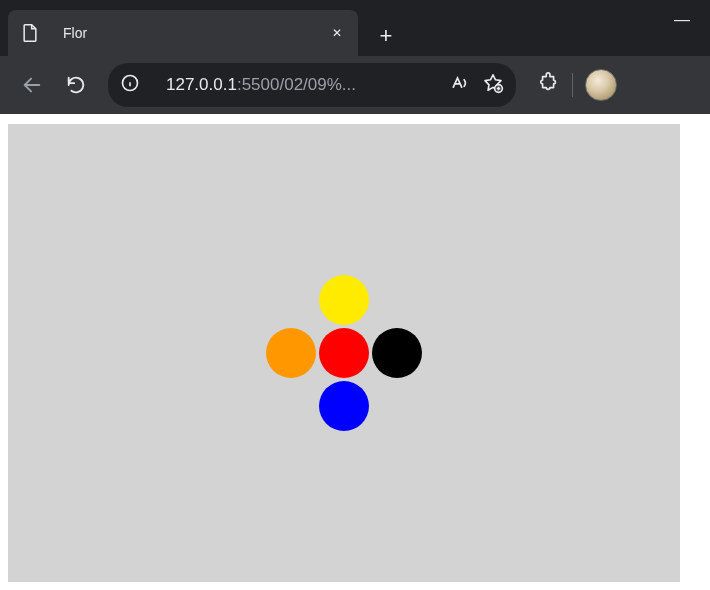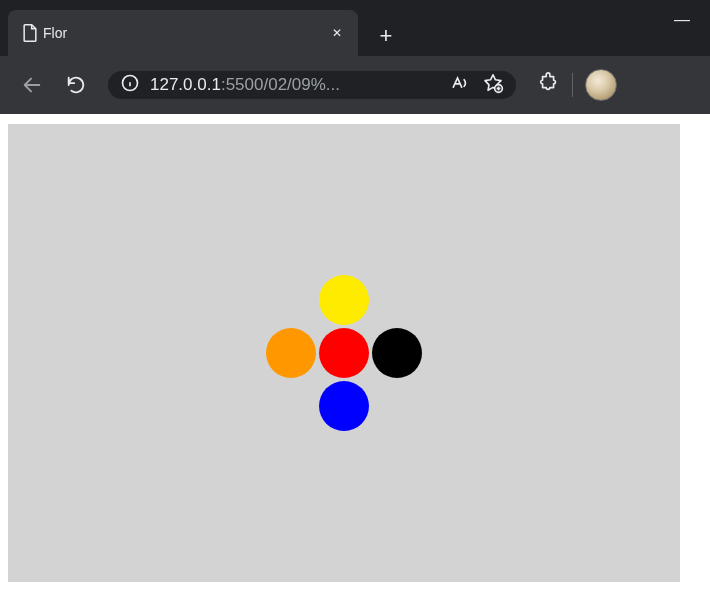--- a/index.html
+++ b/index.html
@@ -33,21 +33,21 @@
       width: 350px;
       height: 46px;
       background: #35363a;
       border-top-left-radius: 8px;
       border-top-right-radius: 8px;
       display: flex;
       align-items: center;
       padding: 4px 12px;
       color: #e8eaed;
       font-size: 14px;
-      gap: 3px;
+      gap: 23px;
       position: relative;
     }
     .tab-favicon svg {
       width: 20px;
       height: 20px;
       display: block;
     }
     .tab-title {
       flex: 1;
       white-space: nowrap;
@@ -105,27 +105,27 @@
       height: 36px;
       display: flex;
       align-items: center;
       justify-content: center;
       border-radius: 4px;
       cursor: pointer;
     }
     .addrbar {
       flex: 0 0 auto;
       width: 408px;
-      height: 28px;
+      height: 44px;
       background: #202124;
       border-radius: 20px;
       display: flex;
       align-items: center;
       padding: 0 12px;
-      gap: 10px;
+      gap: 26px;
       margin-left: 6px;
     }
     .addr-text {
       flex: 1;
       color: #e8eaed;
       font-size: 17px;
       white-space: nowrap;
       overflow: hidden;
     }
     .addr-text .dim {

